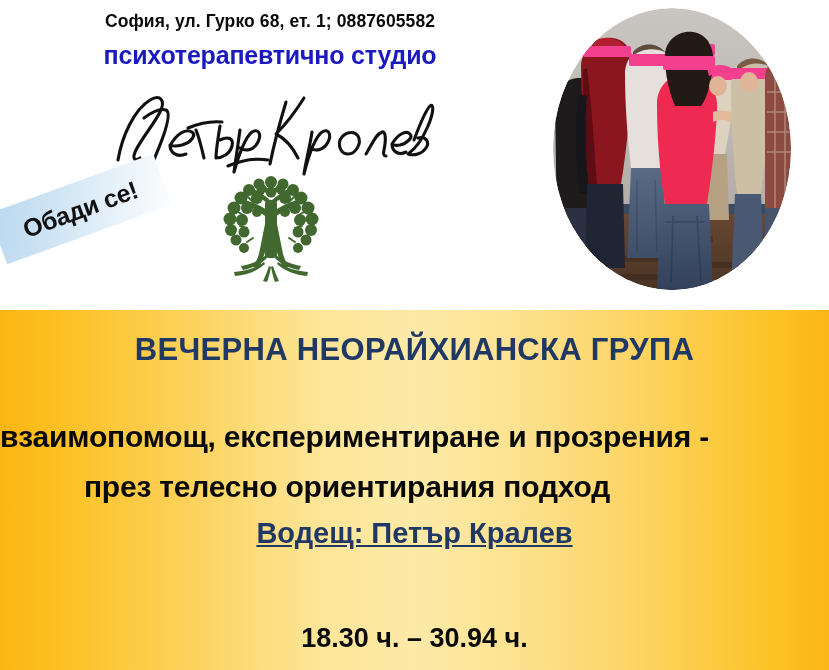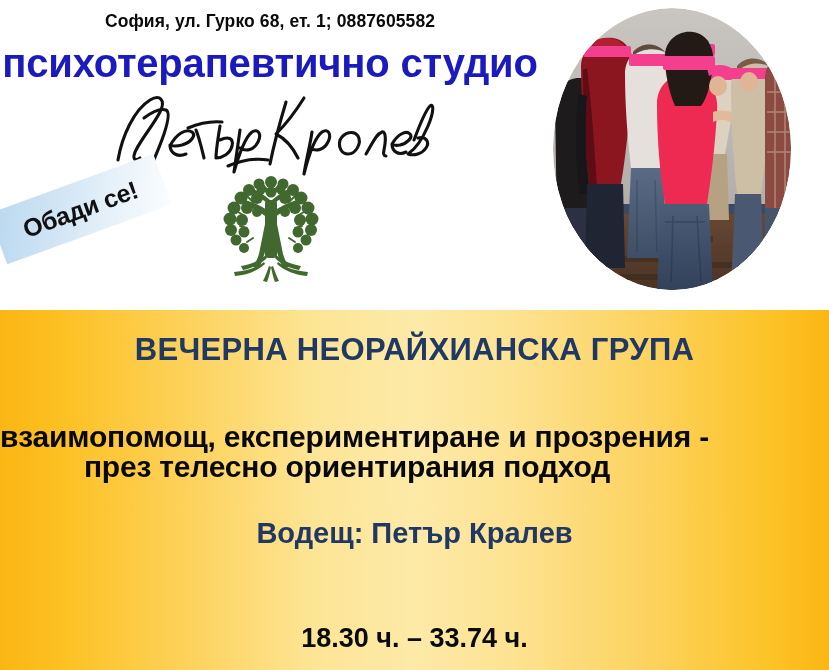--- a/index.html
+++ b/index.html
@@ -13,21 +13,21 @@
   
   .top{position:absolute;left:0;top:0;width:718px;height:310px;background:#fff;z-index:2;}
 
   .address{
     position:absolute;left:0;top:11px;width:540px;text-align:center;
     font-size:17.5px;font-weight:bold;color:#0a0a0a;letter-spacing:.1px;
     white-space:nowrap;
   }
   .studio{
     position:absolute;left:0;top:41px;width:540px;text-align:center;
-    font-size:40px;font-weight:bold;color:#1a1abf;letter-spacing:-.2px;
+    font-size:25px;font-weight:bold;color:#1a1abf;letter-spacing:-.2px;
     white-space:nowrap;
   }
 
   
   .signature{
     position:absolute;left:108px;top:88px;width:330px;height:88px;
   }
   .signature svg{display:block;width:100%;height:100%;}
 
   
@@ -72,25 +72,25 @@
   }
   .b-title.l1{top:22px;}
   .b-title.l2{top:62px;}
 
   .b-desc{
     position:absolute;left:0;width:694px;text-align:center;
     color:#080808;font-weight:bold;font-size:30px;
     white-space:nowrap;letter-spacing:-.2px;
   }
   .b-desc.l1{top:110px;}
-  .b-desc.l2{top:140px;}
+  .b-desc.l2{top:160px;}
 
   .b-lead{
     position:absolute;left:0;top:207px;width:829px;text-align:center;
-    color:#1f3864;font-weight:bold;font-size:29px;white-space:nowrap;
+    color:#1f3864;font-weight:bold;font-size:29px;white-space:nowrap;text-decoration:underline;
   }
 
   .b-meet{
     position:absolute;left:0;width:829px;text-align:center;
     color:#0a0a0a;font-weight:bold;font-size:27px;white-space:nowrap;
   }
   .b-meet.l1{top:272px;}
   .b-meet.l2{top:313px;}
 </style>
 </head>
@@ -324,17 +324,17 @@
 
   <div class="banner">
     <div class="banner-inner">
       <div class="b-title l1">ВЕЧЕРНА НЕОРАЙХИАНСКА ГРУПА</div>
 
       <div class="b-desc l1">взаимопомощ, експериментиране и прозрения -</div>
       <div class="b-desc l2">през телесно ориентирания подход</div>
 
       <div class="b-lead">Водещ: Петър Кралев</div>
 
-      <div class="b-meet l2">18.30 ч. – 33.74 ч.</div>
+      <div class="b-meet l2">18.30 ч. – 30.94 ч.</div>
     </div>
   </div>
 
 </div>
 
 </body></html>

